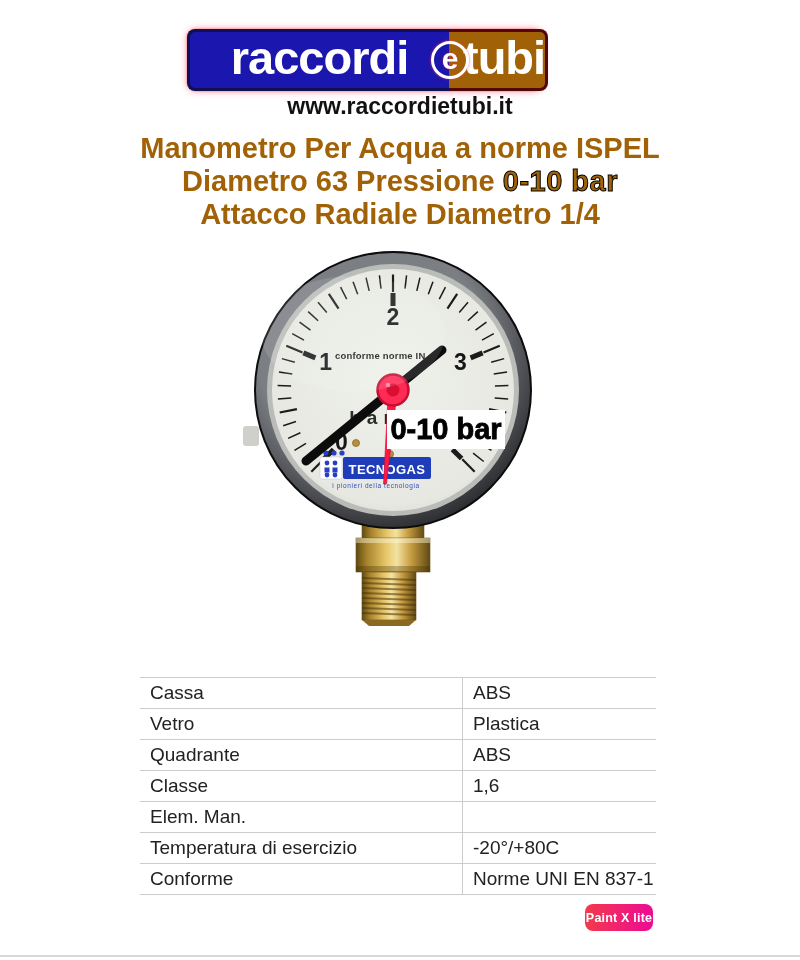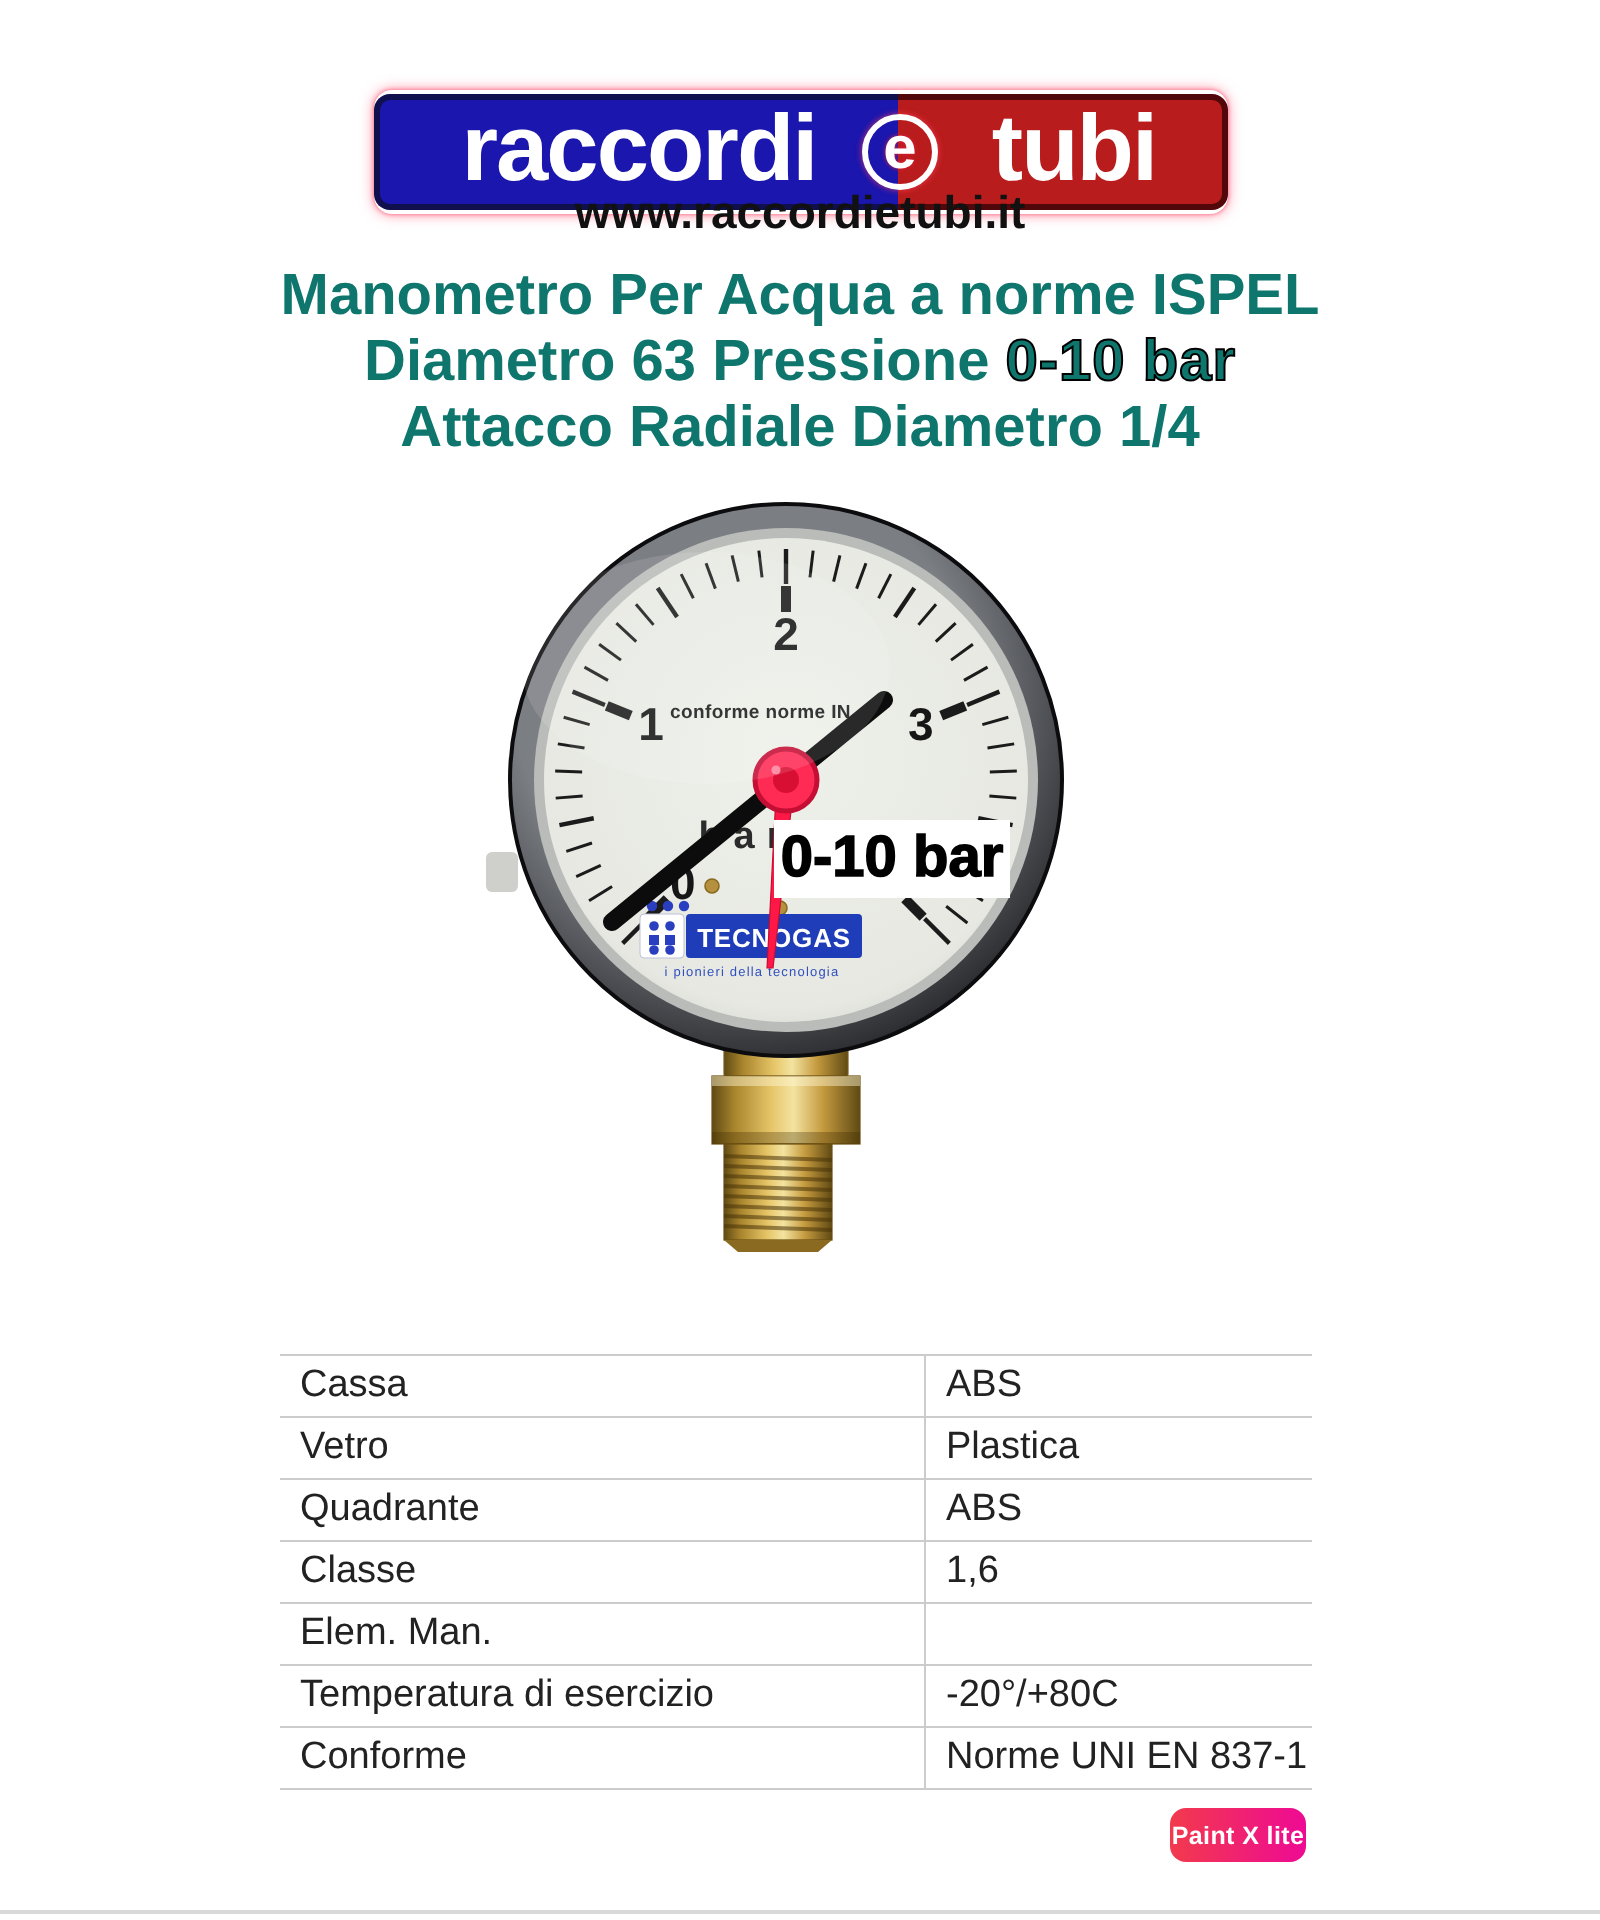--- a/index.html
+++ b/index.html
@@ -1,39 +1,39 @@
 <!DOCTYPE html>
 <html><head>
 <meta charset="utf-8">
 <style>
   html,body{margin:0;padding:0;}
   body{width:800px;height:960px;background:#ffffff;font-family:"Liberation Sans",sans-serif;position:relative;overflow:hidden;}
   .page{position:absolute;inset:0;}
 
   
-  .logo{position:absolute;left:187px;top:45px;width:427px;height:62px;display:flex;border-radius:9px;
-        box-shadow:0 0 7px rgba(255,30,70,.5),0 0 2px rgba(255,30,70,.6);align-items:center;}
+  .logo{position:absolute;left:187px;top:29px;width:356px;height:62px;display:flex;border-radius:9px;
+        box-shadow:0 0 7px rgba(255,30,70,.5),0 0 2px rgba(255,30,70,.6);}
   .logo-blue{flex:0 0 259px;background:#1b16ad;border:3px solid #10104e;border-right:none;
              border-radius:8px 0 0 8px;display:flex;align-items:center;justify-content:center;}
-  .logo-red{flex:1;background:#b91c1c;border:3px solid #52070b;border-left:none;
+  .logo-red{flex:1;background:#a16207;border:3px solid #52070b;border-left:none;
             border-radius:0 8px 8px 0;display:flex;align-items:center;justify-content:center;}
   .logo-blue span,.logo-red span{color:#fff;font-weight:bold;font-size:47px;letter-spacing:-1px;line-height:1;padding-bottom:5px;}
   .logo-red span{padding-left:14px;}
   .logo-e{position:absolute;left:244px;top:12px;width:38px;height:38px;border-radius:50%;
           border:3px solid #ffffff;box-sizing:border-box;display:flex;align-items:center;justify-content:center;
           box-shadow:0 0 3px rgba(255,60,90,.8);}
   .logo-e span{color:#fff;font-weight:bold;font-size:30px;line-height:1;padding-bottom:3px;
                text-shadow:0 0 2px #e0203a;}
 
   .site-url{position:absolute;left:0;top:93px;width:800px;text-align:center;
             font-size:23px;font-weight:bold;color:#111;}
 
   
   .title{position:absolute;left:0;top:132px;width:800px;text-align:center;
-         font-size:29px;font-weight:bold;color:#0f766e;line-height:33px;}
+         font-size:29px;font-weight:bold;color:#a16207;line-height:33px;}
   .title .xb{-webkit-text-stroke:1px #000;letter-spacing:.5px;}
 
   
   .gauge{position:absolute;left:235px;top:242px;width:320px;height:390px;}
   .gauge svg{position:absolute;left:0;top:0;}
   .range-label{position:absolute;left:152px;top:168px;width:118px;height:39px;background:#ffffff;
                display:flex;align-items:center;justify-content:center;
                font-size:29px;font-weight:bold;color:#000;-webkit-text-stroke:.8px #000;}
 
   

